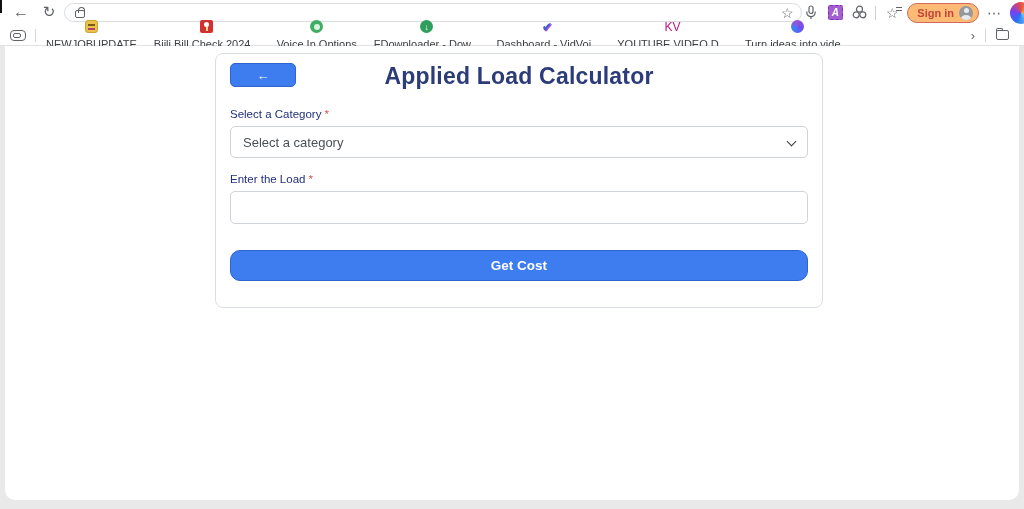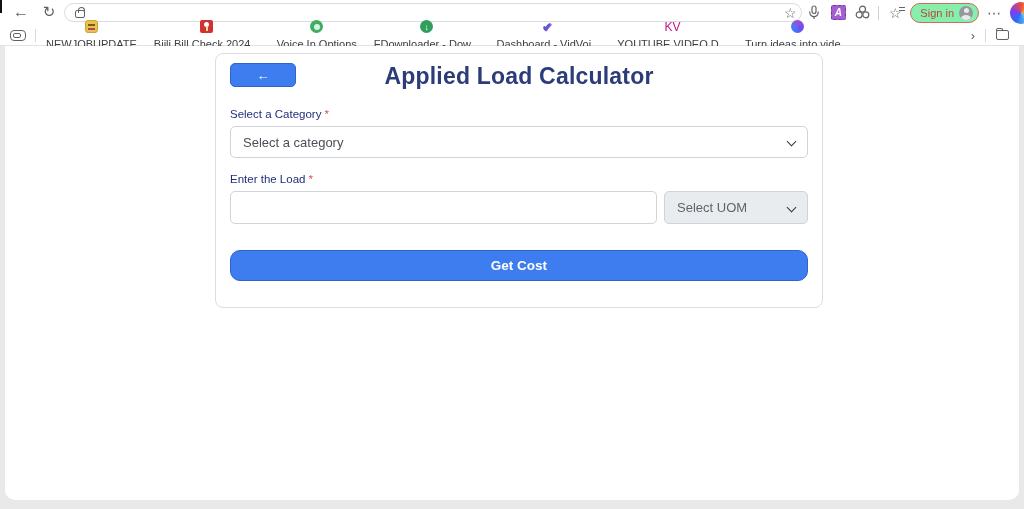--- a/index.html
+++ b/index.html
@@ -22,21 +22,21 @@
   .url { font-size:11.5px; color:#5f6368; white-space:nowrap; letter-spacing:.1px; }
   .url b { color:#202124; font-weight:700; }
   .tb-right { position:absolute; top:0; right:0; height:25px; display:flex; align-items:center; }
   .tb-ic { width:24px; height:22px; display:flex; align-items:center; justify-content:center; color:#5f6368; font-size:14px; cursor:pointer; }
   .ext-a { width:15px; height:15px; background:#a35fd0; border:1px dashed #7b2fb3; color:#fff; font-size:10px; font-weight:700;
            display:flex; align-items:center; justify-content:center; border-radius:2px; font-style:italic; }
   .vsep { width:1px; height:14px; background:#d0d0d0; margin:0 4px; }
   .fav-hub { position:relative; }
   .fav-hub .lines { position:absolute; right:2px; top:5px; width:6px; height:2px; border-top:1.5px solid #5f6368; border-bottom:1.5px solid #5f6368; padding-top:2px; }
   .signin { display:flex; align-items:center; gap:5px; border:1px solid #d2695e; border-radius:11px; padding:2px 5px 2px 9px;
-            margin:0 3px; cursor:pointer; background:#86efac; }
+            margin:0 3px; cursor:pointer; background:#fdba74;font-weight:bold; }
   .signin .txt { font-size:11px; color:#c0443c; }
   .avatar { position:relative; width:14px; height:14px; border-radius:50%; background:#95999e; overflow:hidden; }
   .avatar::before { content:""; position:absolute; left:4.5px; top:2.5px; width:5px; height:5px; border-radius:50%; background:#e8eaed; }
   .avatar::after { content:""; position:absolute; left:2px; top:9px; width:10px; height:7px; border-radius:50%; background:#e8eaed; }
   .copilot { width:22px; height:22px; border-radius:50%; margin-left:4px; margin-right:-8px; flex:0 0 auto;
              background:conic-gradient(from 210deg,#2a6df5,#7a3ff2,#e5484d,#f5a623,#63c1f0,#2a6df5); }
 
   .bookmarks { position:absolute; top:25px; left:0; right:0; height:21px; background:#fff; border-bottom:1px solid #e2e2e2;
                display:flex; align-items:center; padding:0 10px; font-size:11px; color:#3c4043; }
   .apps-ic { width:16px; height:11px; border:1.5px solid #5f6368; border-radius:4px; position:relative; margin-right:9px; cursor:pointer; }
@@ -184,23 +184,19 @@
       <div class="sel">
         <span>Select a category</span>
         <span class="chev"></span>
       </div>
 
       <div class="f-label" style="">
         <span>Enter the Load</span><span class="req">*</span>
       </div>
       <div class="load-row">
         <input class="load-input" type="text" value="" style="">
-        <div class="uom">
-          <span>Select UOM</span>
-          <span class="chev"></span>
-        </div>
       </div>
 
       <div class="submit">Get Cost</div>
     </div>
   </div>
 
 </div>
 
 </body></html>

